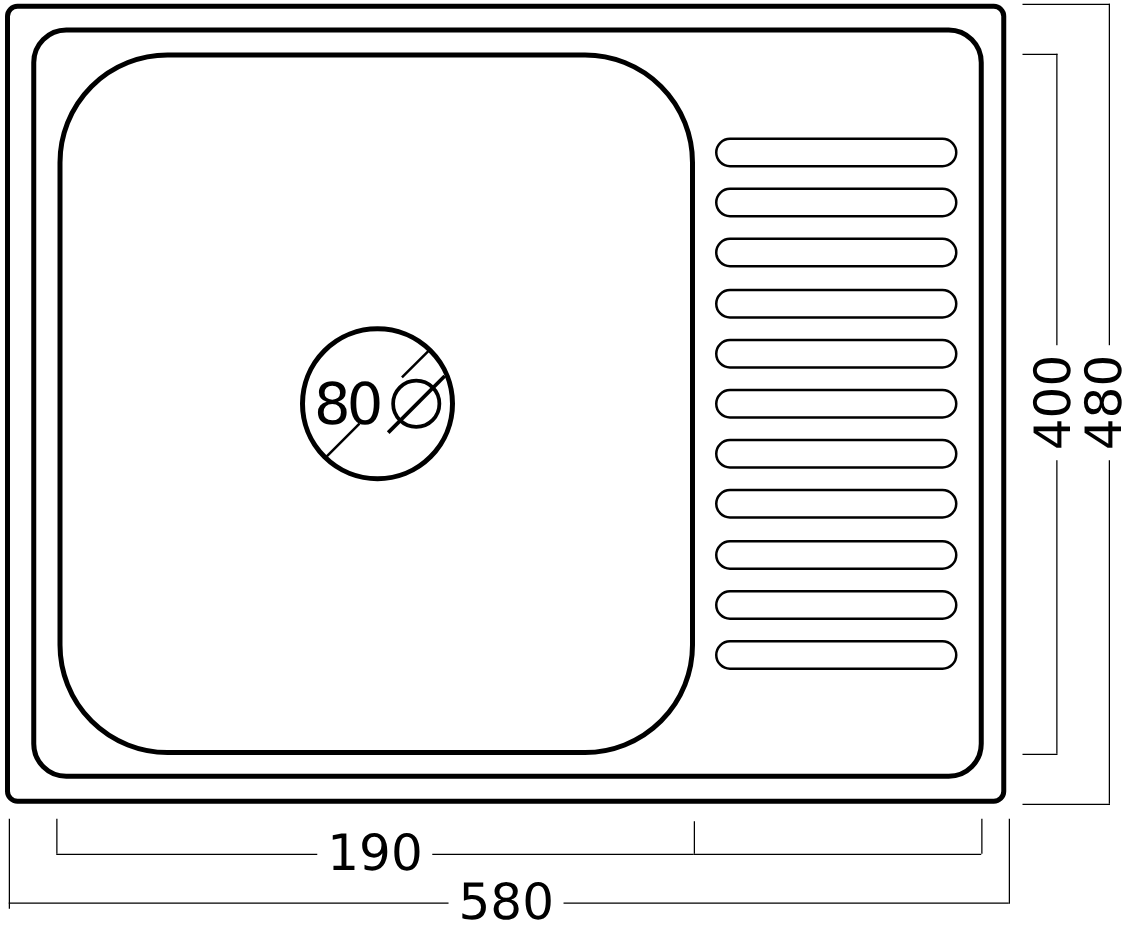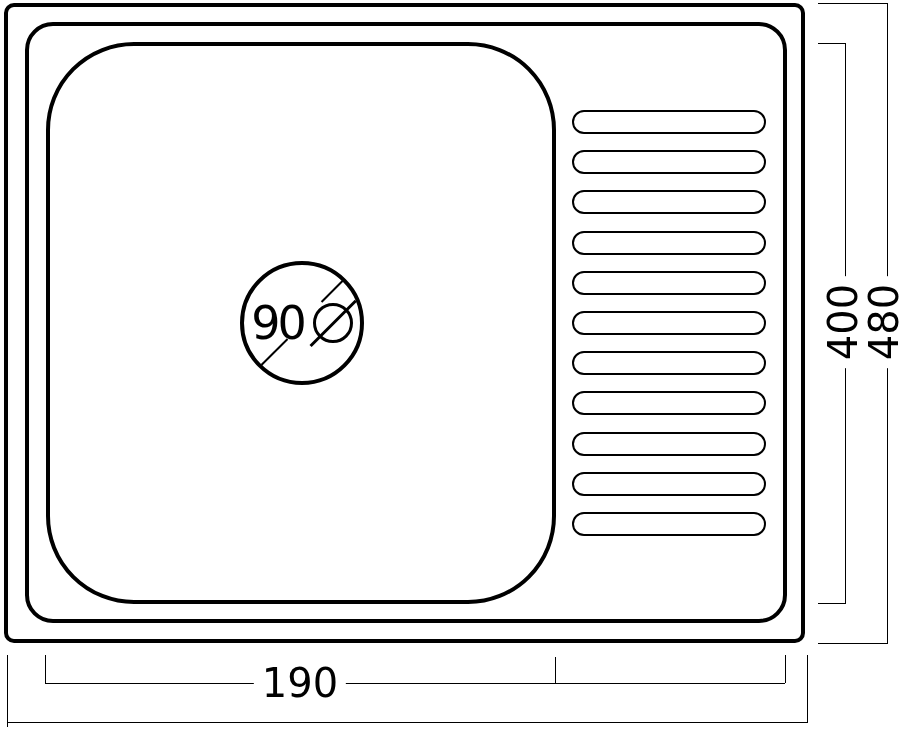--- a/index.html
+++ b/index.html
@@ -55,21 +55,21 @@
       <div class="rib"></div>
       <div class="rib"></div>
       <div class="rib"></div>
       <div class="rib"></div>
     </div>
 
   <div class="slash" style="left:256px;top:351px;width:37px;"></div>
   <div class="slash" style="left:317px;top:290px;width:31px;"></div>
   <div class="drain">
     <div class="drain-label">
-      <span class="drain-num">90</span>
+      <span class="drain-num">80</span>
       <span class="dia">
         <span class="dia-circle"></span>
         <span class="dia-slash"></span>
       </span>
     </div>
   </div>
 
   <div class="hline" style="left:45px;top:682.5px;width:510px;"></div>
   <div class="hline" style="left:555px;top:682.5px;width:230px;"></div>
   <div class="hline" style="left:7px;top:721.5px;width:800px;"></div>
@@ -80,16 +80,17 @@
   <div class="vline" style="left:806.5px;top:655px;height:68px;"></div>
 
   <div class="vline" style="left:844.5px;top:43px;height:560px;"></div>
   <div class="vline" style="left:886.5px;top:3px;height:640px;"></div>
   <div class="hline" style="left:818px;top:42.5px;width:28px;"></div>
   <div class="hline" style="left:818px;top:602.5px;width:28px;"></div>
   <div class="hline" style="left:818px;top:2.5px;width:70px;"></div>
   <div class="hline" style="left:818px;top:642.5px;width:70px;"></div>
 
   <div class="dim-label" style="left:300px;top:683px;">190</div>
+  <div class="dim-label" style="left:405px;top:722px;">580</div>
   <div class="dim-label vertical" style="left:843px;top:322px;">400</div>
   <div class="dim-label vertical" style="left:884px;top:322px;">480</div>
 
 </div>
 
 </body></html>

